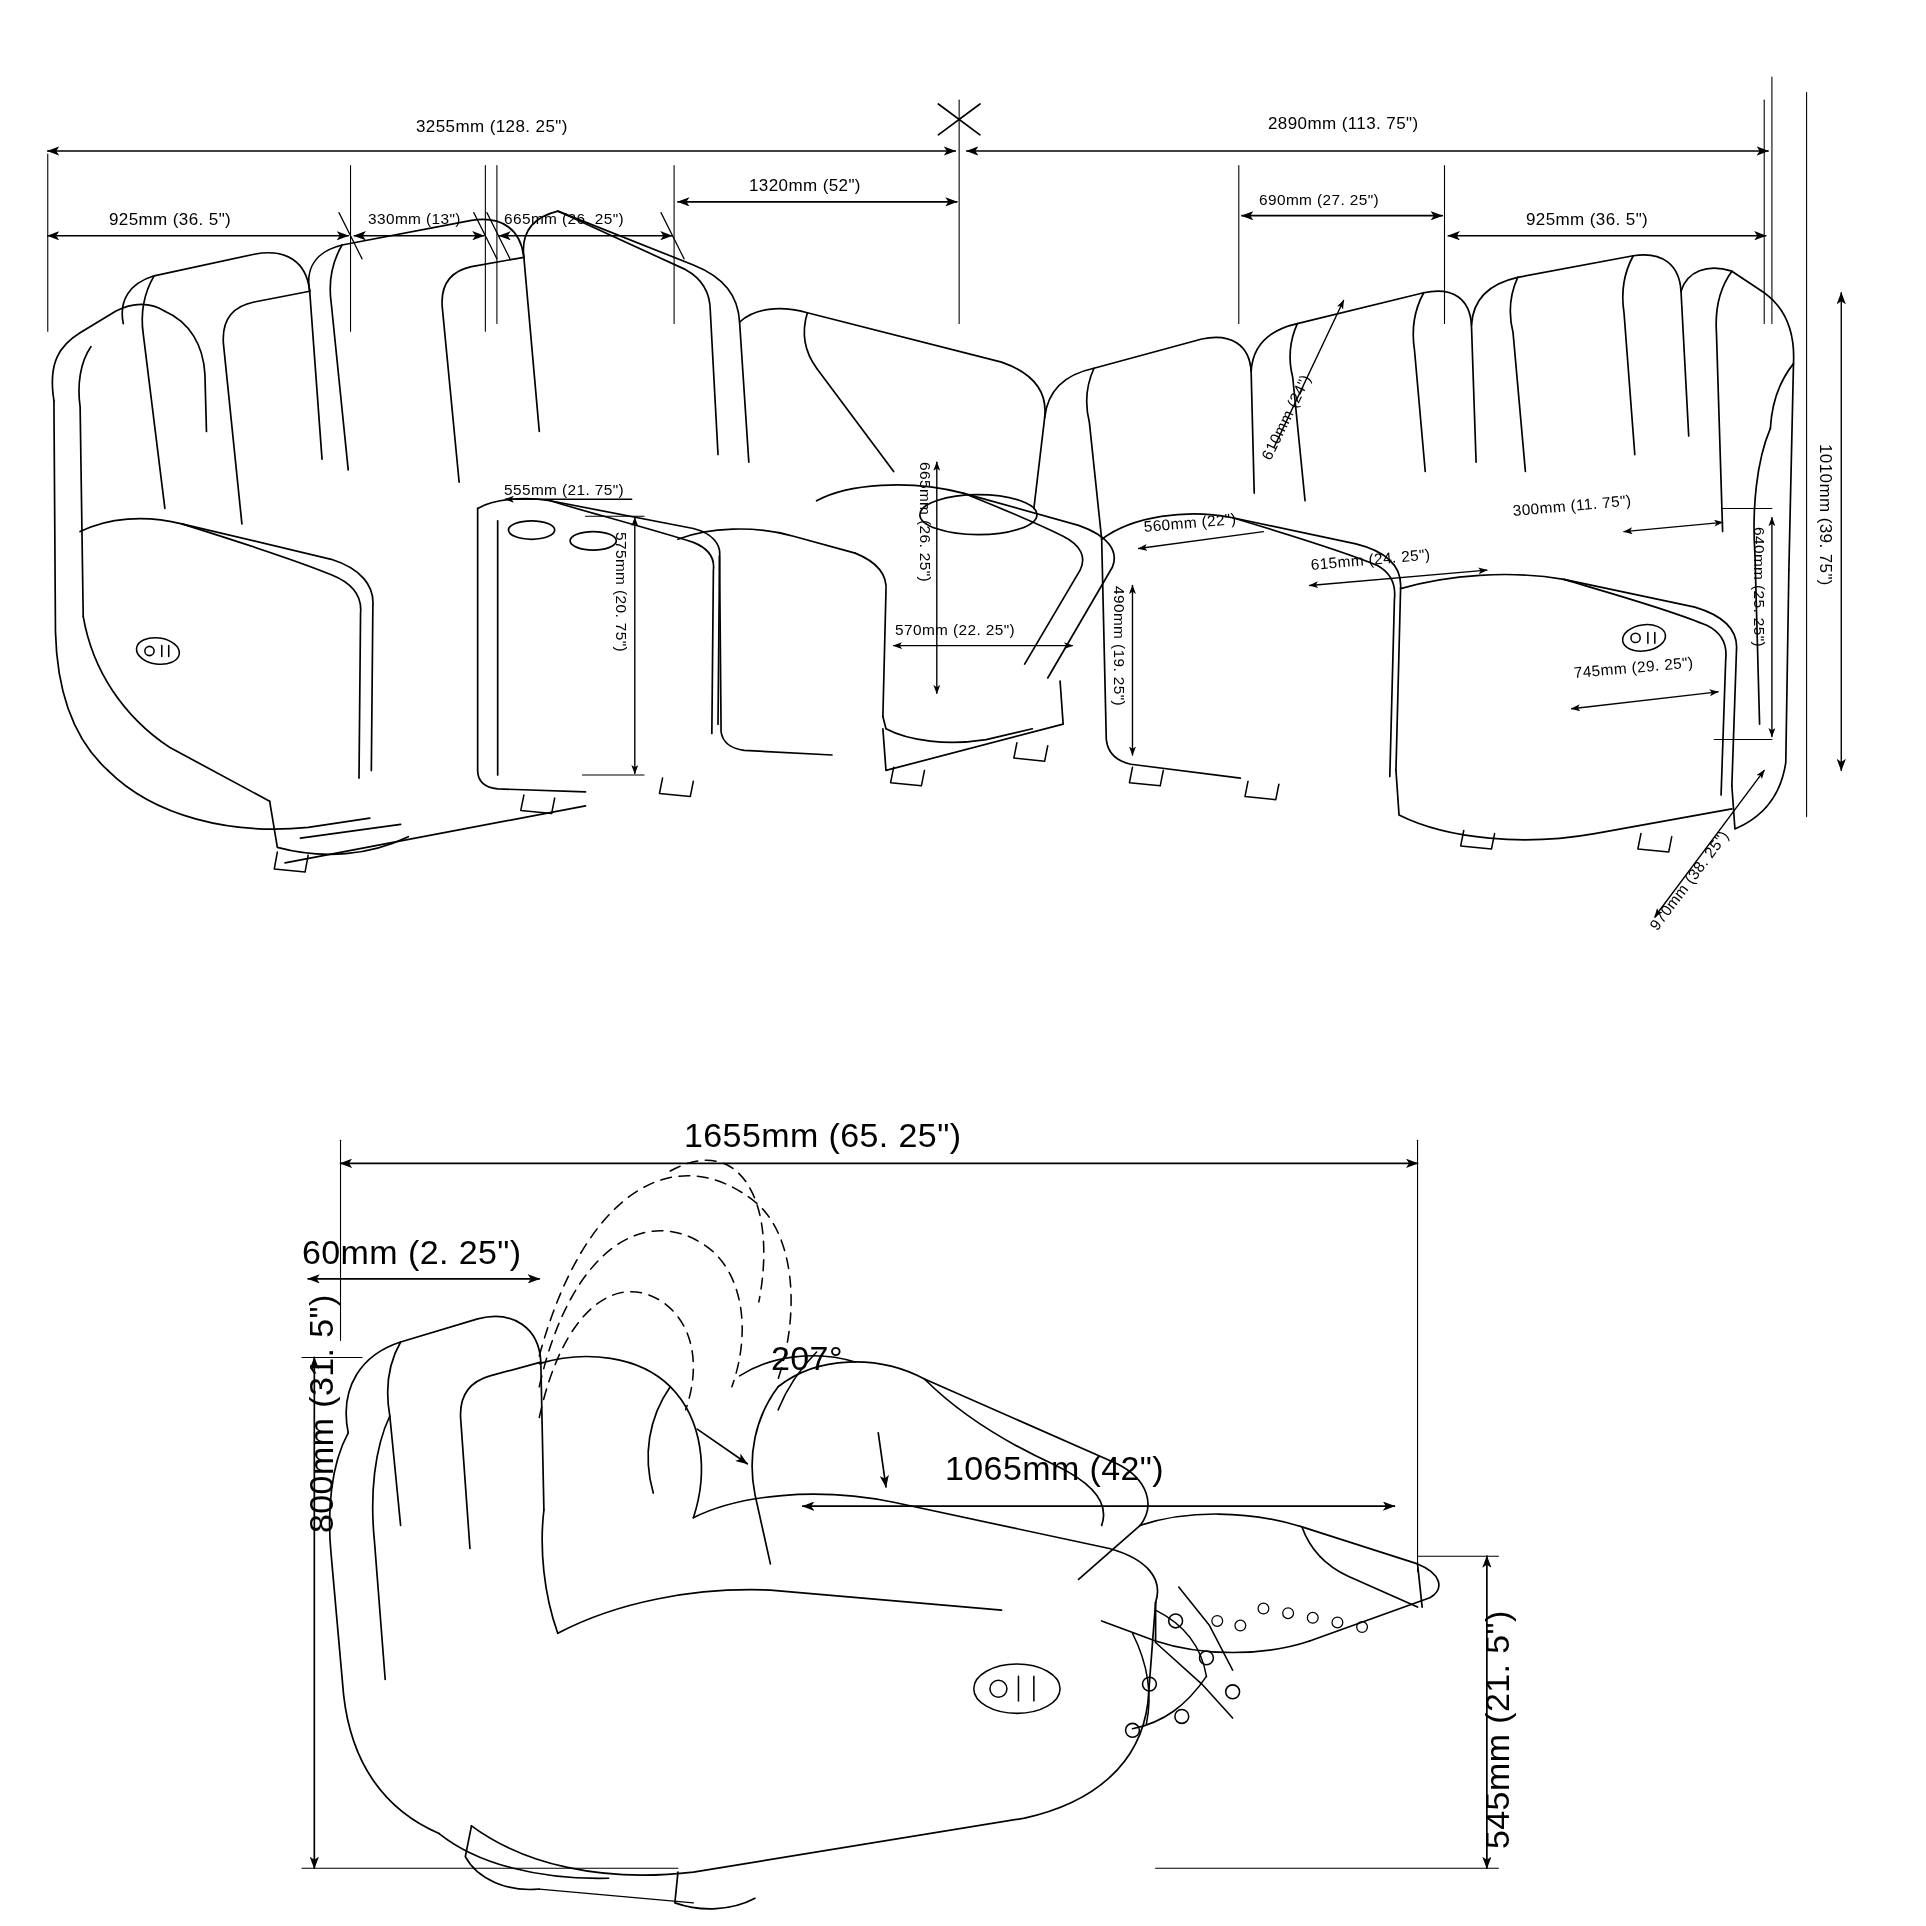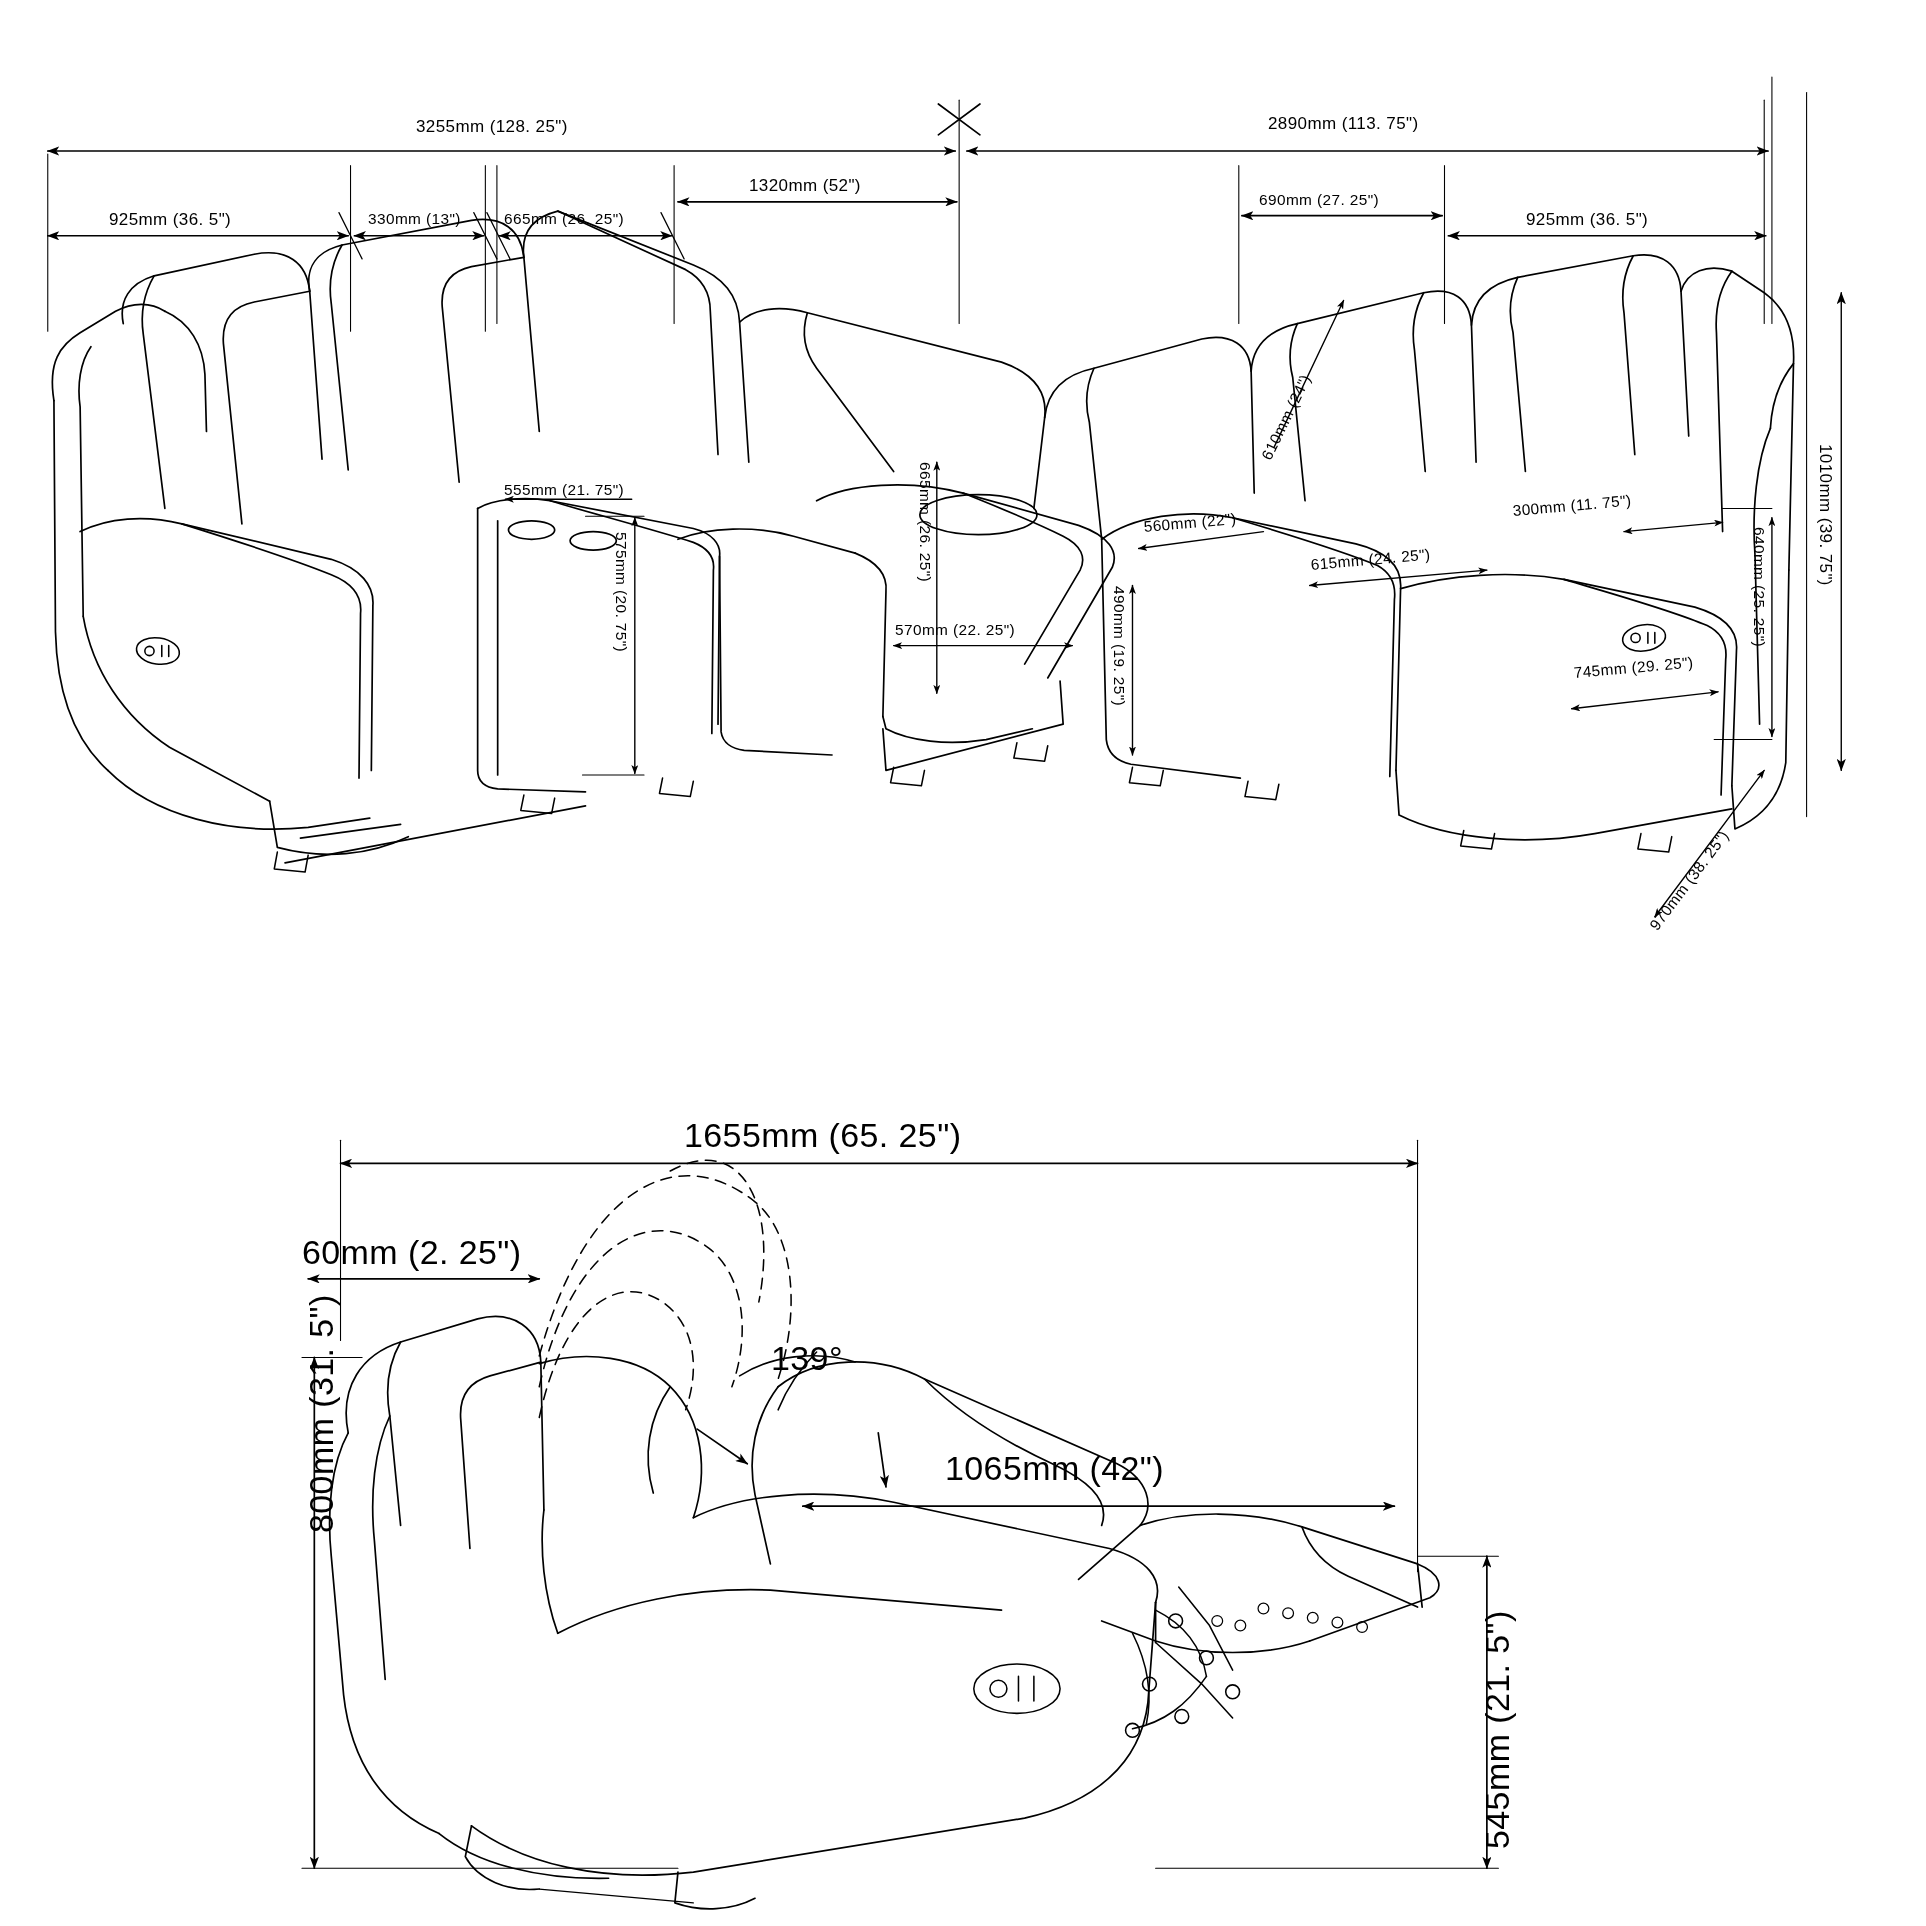--- a/index.html
+++ b/index.html
@@ -336,19 +336,19 @@
   <div class="lbl lbl-sm" style="left:1512px; top:502px; transform: rotate(-5deg); transform-origin: left top;">300mm (11. 75")</div>
   <div class="lbl lbl-sm rot90" style="left:1128px; top:586px; transform: rotate(90deg);">490mm (19. 25")</div>
   <div class="lbl lbl-sm" style="left:1573px; top:664px; transform: rotate(-5deg); transform-origin: left top;">745mm (29. 25")</div>
 
   <div class="lbl lbl-md rot90" style="left:1835px; top:444px; transform: rotate(90deg);">1010mm (39. 75")</div>
   <div class="lbl lbl-sm rot90" style="left:1768px; top:527px; transform: rotate(90deg);">640mm (25. 25")</div>
   <div class="lbl lbl-sm" style="left:1646px; top:923px; transform: rotate(-53deg); transform-origin: left top;">970mm (38. 25")</div>
 
   <div class="lbl lbl-lg" style="left:684px; top:1116px;">1655mm (65. 25")</div>
   <div class="lbl lbl-lg" style="left:302px; top:1233px;">60mm (2. 25")</div>
-  <div class="lbl lbl-lg" style="left:771px; top:1339px;">139°</div>
+  <div class="lbl lbl-lg" style="left:771px; top:1339px;">207°</div>
   <div class="lbl lbl-lg" style="left:945px; top:1449px;">1065mm (42")</div>
   <div class="lbl lbl-lg rot90" style="left:302px; top:1533px; transform: rotate(-90deg); transform-origin: left top;">800mm (31. 5")</div>
   <div class="lbl lbl-lg rot90" style="left:1478px; top:1849px; transform: rotate(-90deg); transform-origin: left top;">545mm (21. 5")</div>
 
 </div>
 
 
 </body></html>

